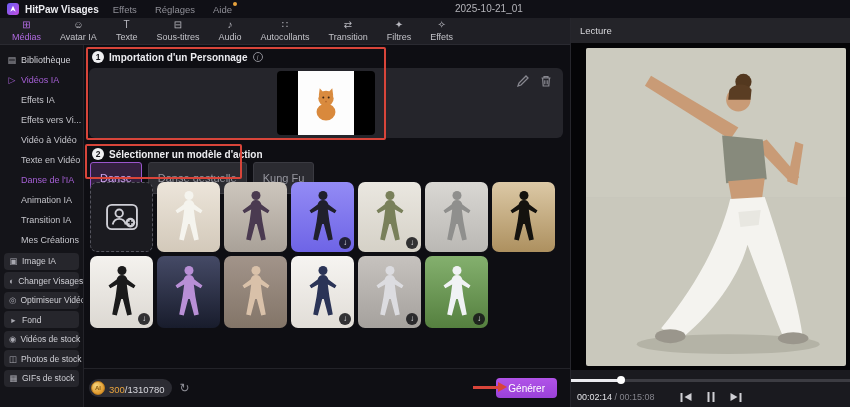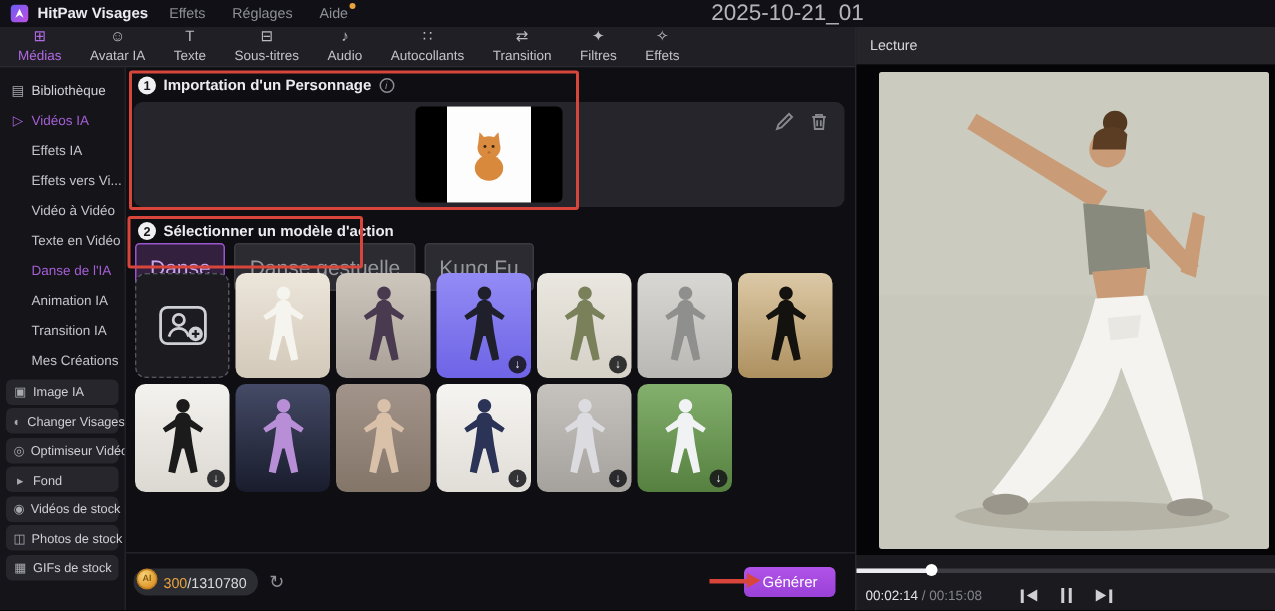--- a/index.html
+++ b/index.html
@@ -6,21 +6,21 @@
   html,body { background:#000; }
   body { font-family:"Liberation Sans", sans-serif; }
   #app { position:relative; width:850px; height:407px; background:#0c0c10; overflow:hidden; color:#d6d6da; }
 
   
   .titlebar { position:absolute; left:0; top:0; width:850px; height:18px; background:#101016; display:flex; align-items:center; gap:6px; padding-left:7px; }
   .logo { width:12px; height:12px; flex:0 0 auto; }
   .app-name { font-size:10px; font-weight:bold; color:#ececf0; margin-right:8px; white-space:nowrap; }
   .menu-item { position:relative; font-size:9.5px; color:#8f8f97; margin-right:12px; cursor:default; }
   .menu-badge { position:absolute; right:-5px; top:-2px; width:4px; height:4px; border-radius:50%; background:#e8a33d; }
-  .project-title { position:absolute; left:455px; top:0; width:140px; height:18px; line-height:18px; text-align:center; font-size:15px; color:#b4b4ba; }
+  .project-title { position:absolute; left:455px; top:0; width:140px; height:18px; line-height:18px; font-size:10px; color:#b4b4ba; }
 
   
   .toolbar { position:absolute; left:0; top:18px; width:570px; height:27px; background:#1f1f25; border-bottom:1px solid #2a2a31; display:flex; align-items:center; padding:0 12px; gap:19px; }
   .tool-tab { display:flex; flex-direction:column; align-items:center; line-height:1; color:#c2c2c8; cursor:pointer; }
   .tool-tab .tab-icon { font-size:10px; height:11px; color:#b9b9c0; }
   .tool-tab .tab-label { font-size:9px; margin-top:2px; white-space:nowrap; }
   .tool-tab.active, .tool-tab.active .tab-icon { color:#b06ae0; }
 
   
   .sidebar { position:absolute; left:0; top:45px; width:84px; height:362px; background:#141419; border-right:1px solid #232329; padding-top:5px; overflow:hidden; }
@@ -39,36 +39,36 @@
   .step-label { font-size:10px; font-weight:bold; color:#ececf0; white-space:nowrap; }
   .info-dot { width:10px; height:10px; border-radius:50%; border:1px solid #8d8d95; color:#8d8d95; font-size:7px; display:flex; align-items:center; justify-content:center; font-style:italic; }
   .import-box { position:absolute; left:5px; top:23px; width:474px; height:70px; background:#25252b; border-radius:6px; }
   .char-thumb { position:absolute; left:188px; top:3px; width:98px; height:64px; background:#000; border-radius:4px; display:flex; align-items:center; justify-content:center; cursor:pointer; }
   .char-inner { width:56px; height:64px; background:#fdfdfd; display:flex; align-items:center; justify-content:center; }
   .char-inner svg { width:40px; height:36px; }
   .box-tools { position:absolute; right:10px; top:6px; display:flex; gap:9px; }
   .box-tools .tool-ic { width:14px; height:14px; cursor:pointer; opacity:.85; }
 
   .action-tabs { position:absolute; left:6px; top:117px; display:flex; gap:6px; }
-  .pill { height:32px; padding:0 9px; border-radius:3px; background:#2b2b31; border:1px solid #3a3a41; color:#96969e; font-size:14px; display:flex; align-items:center; cursor:pointer; white-space:nowrap; }
+  .pill { height:32px; padding:0 9px; border-radius:3px; background:#2b2b31; border:1px solid #3a3a41; color:#96969e; font-size:11px; display:flex; align-items:center; cursor:pointer; white-space:nowrap; }
   .pill.active { background:#33203f; border-color:#9a55cc; color:#cda4ee; }
 
   .models { position:absolute; left:6px; display:flex; gap:4px; }
   .models-r1 { top:137px; }
   .models-r2 { top:211px; }
   .thumb { position:relative; width:63px; height:70px; border-radius:7px; background:linear-gradient(180deg, var(--c1), var(--c2)); color:var(--fig); overflow:hidden; cursor:pointer; }
   .models-r2 .thumb { height:72px; }
   .thumb svg.fig { position:absolute; left:50%; top:52%; width:40px; height:60px; transform:translate(-50%,-50%); }
   .dl-badge { position:absolute; right:3px; bottom:3px; width:12px; height:12px; border-radius:50%; background:rgba(20,20,24,.85); color:#e8e8ec; font-size:8px; line-height:12px; text-align:center; cursor:pointer; }
   .thumb-add { position:relative; width:63px; height:70px; border-radius:7px; border:1px dashed #55555e; background:#1b1b20; display:flex; align-items:center; justify-content:center; cursor:pointer; }
   .thumb-add svg { width:34px; height:28px; }
 
   .main-footer { position:absolute; left:0; bottom:0; width:486px; height:39px; border-top:1px solid #232329; background:#0f0f14; }
   .credits { position:absolute; left:5px; top:10px; height:18px; display:flex; align-items:center; }
-  .credit-pill { height:18px; border-radius:9px; background:#2c2c33; display:flex; gap:4px; padding:0 8px 0 2px; }
+  .credit-pill { height:18px; border-radius:9px; background:#2c2c33; display:flex; align-items:center; gap:4px; padding:0 8px 0 2px; }
   .coin { width:14px; height:14px; border-radius:50%; background:radial-gradient(circle at 35% 30%, #f7d57c, #e09a2e 70%); border:1px solid #c07f1e; display:flex; align-items:center; justify-content:center; font-size:6px; color:#8a5a10; font-weight:bold; }
   .credit-cur { font-size:9.5px; color:#e8a33d; }
   .credit-rest { font-size:9.5px; color:#d8d8de; }
   .refresh { margin-left:7px; font-size:12px; color:#8f8f97; cursor:pointer; line-height:1; }
   .generate-btn { position:absolute; right:13px; top:9px; height:20px; padding:0 12px; border:none; border-radius:4px; background:linear-gradient(180deg,#b153e8,#9a41d8); color:#fff; font-size:10px; font-family:"Liberation Sans",sans-serif; cursor:pointer; }
 
   
   .anno { position:absolute; border:2px solid #d8453a; border-radius:2px; pointer-events:none; z-index:30; }
   .anno-1 { left:86px; top:47px; width:300px; height:93px; }
   .anno-2 { left:85px; top:144px; width:157px; height:35px; }

